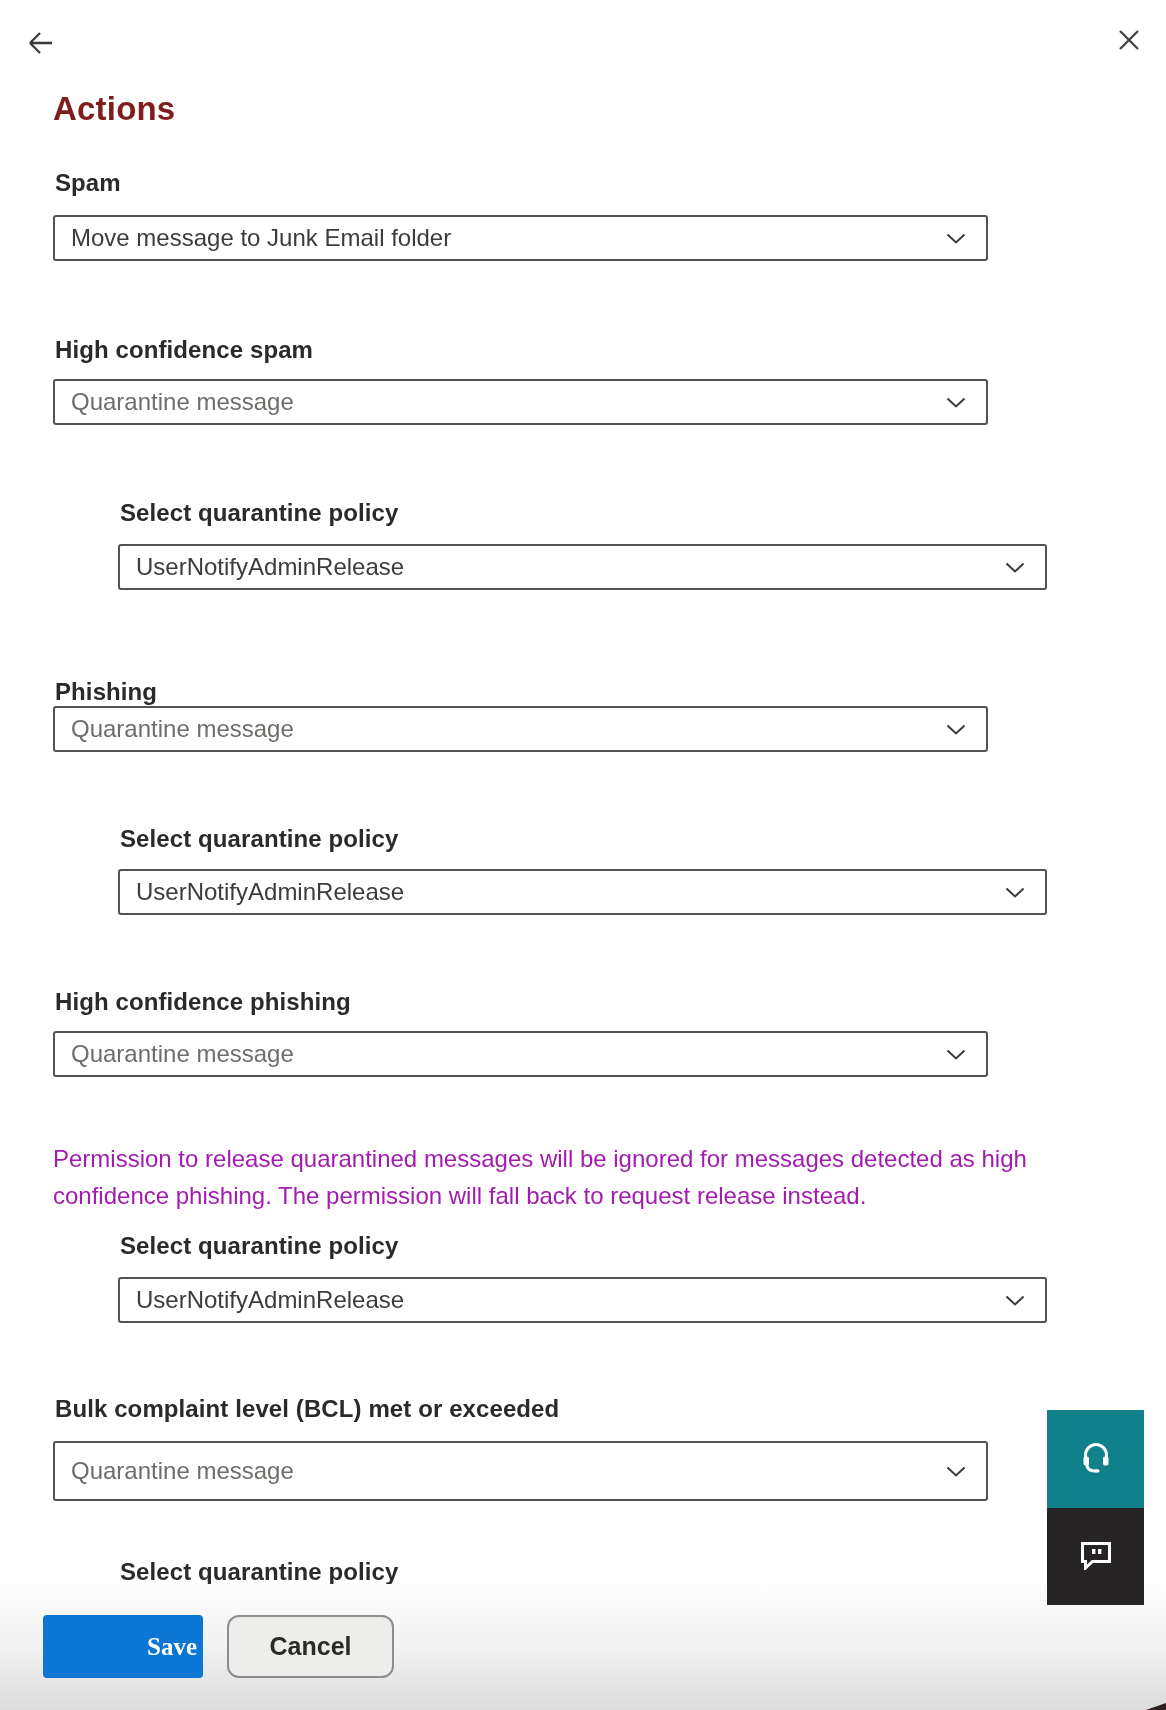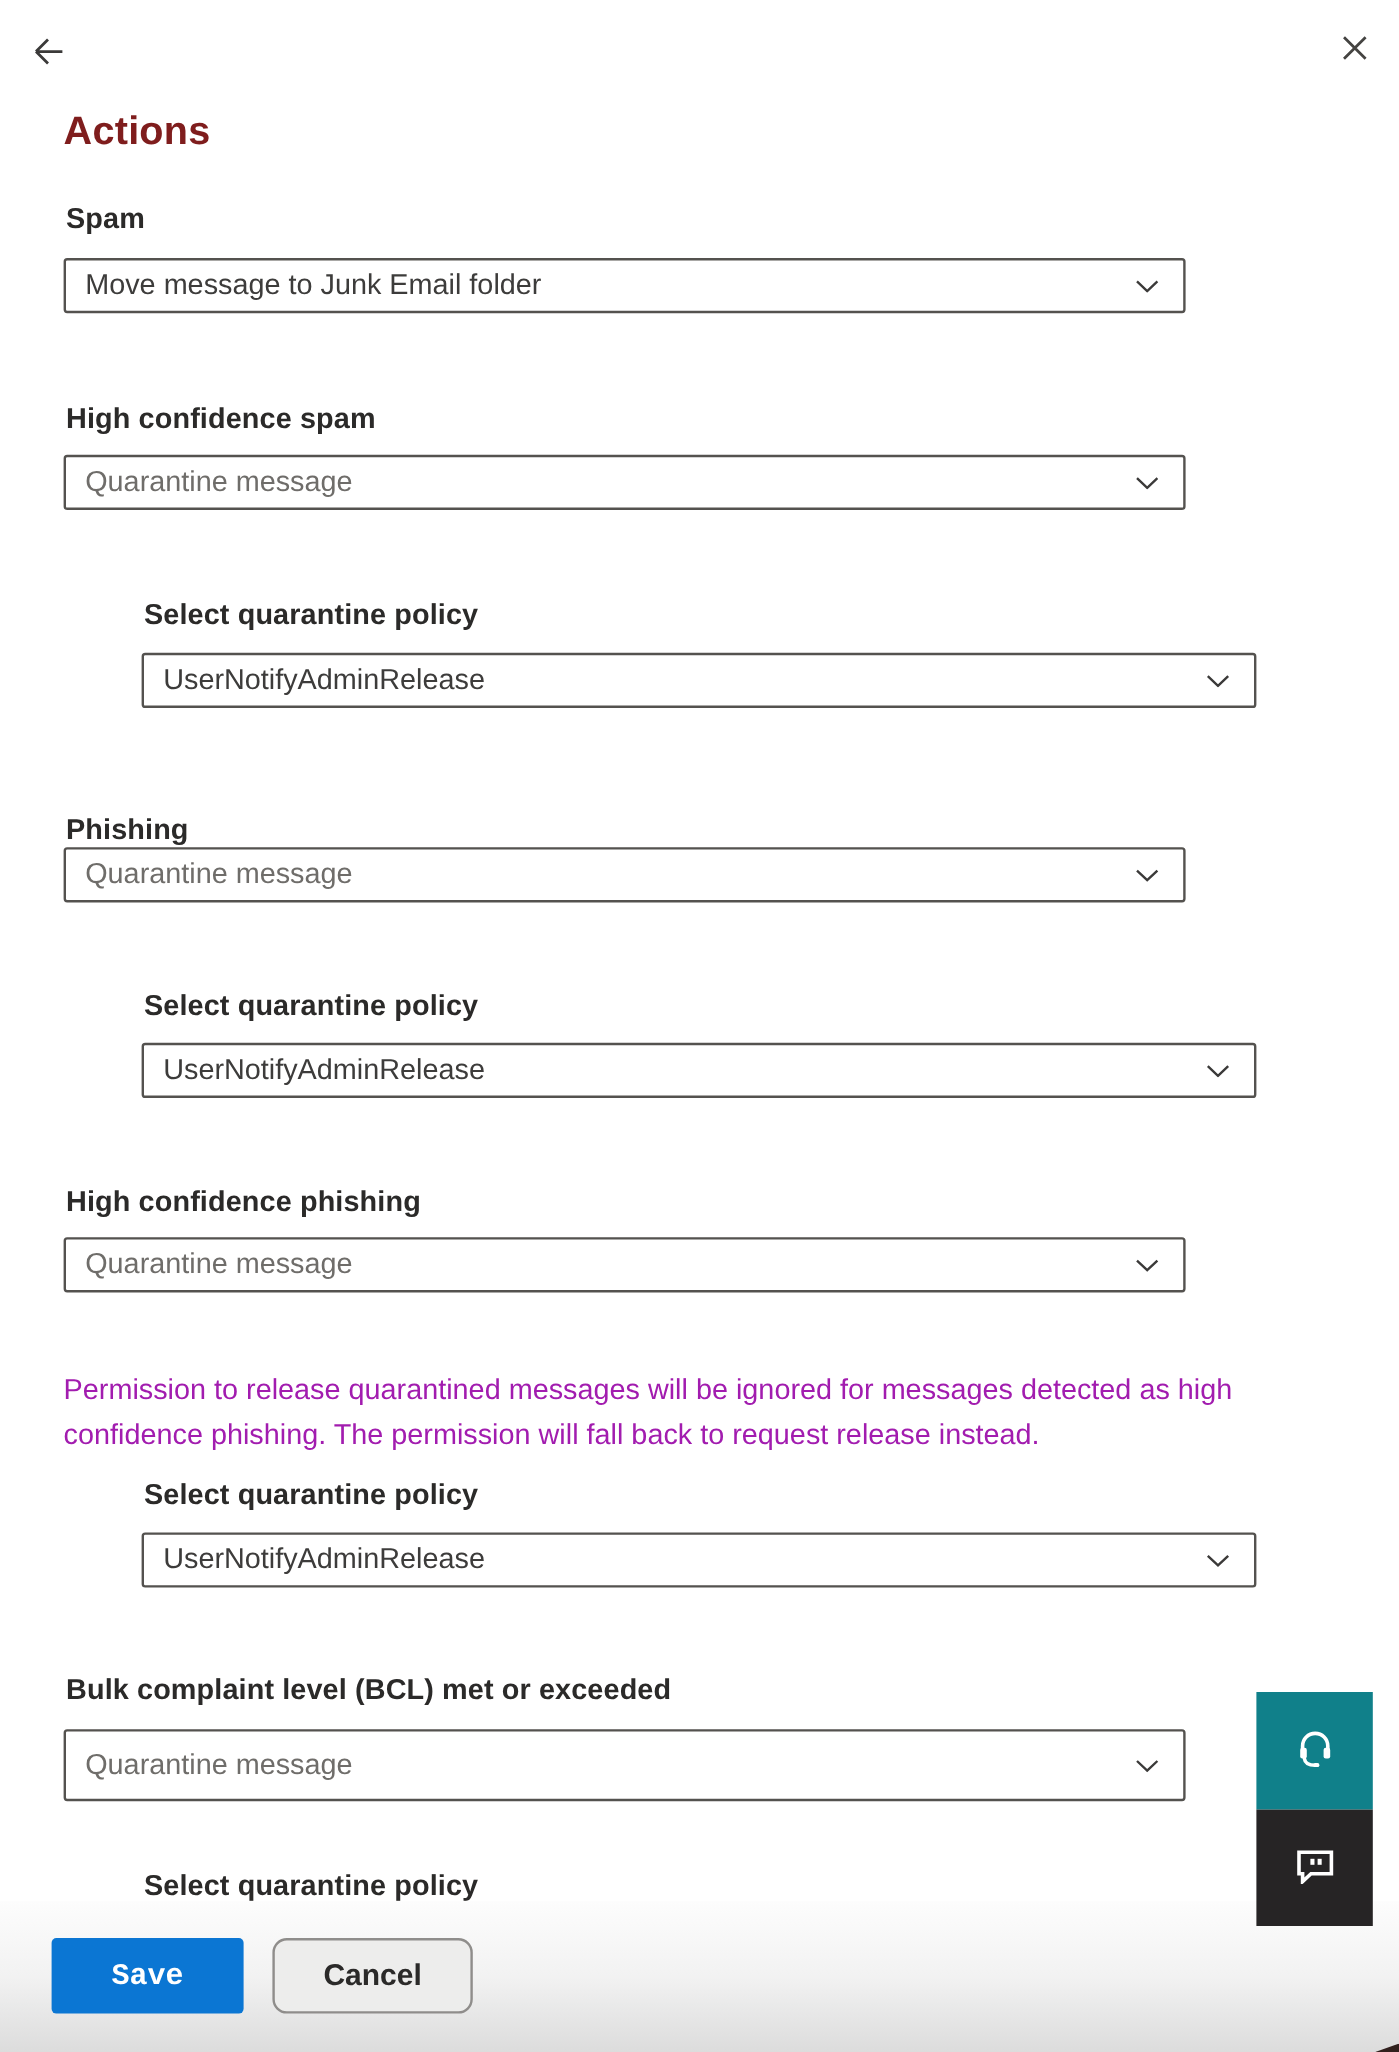--- a/index.html
+++ b/index.html
@@ -27,21 +27,21 @@
   
   #note{left:53px;top:1140px;width:986px;font-size:24px;line-height:37px;color:#a21caf;}
   
   #footer{
     left:0;top:1584px;width:1166px;height:126px;
     background:linear-gradient(180deg,#fdfdfd 0%,#f2f2f2 50%,#dcdcdc 100%);
   }
   #save-btn{
     position:absolute;left:43px;top:31px;width:160px;height:63px;
     background:#0b76d3;border:none;border-radius:4px;
-    color:#ffffff;font-size:25px;font-weight:700;font-family:Liberation Mono, monospace;cursor:pointer;
+    color:#ffffff;font-size:25px;font-weight:700;font-family:Liberation Serif, serif;cursor:pointer;text-align:right;
   }
   #cancel-btn{
     position:absolute;left:227px;top:31px;width:167px;height:63px;
     background:#ededec;border:2px solid #8f8d8b;border-radius:12px;box-sizing:border-box;
     color:#2b2a29;font-size:25px;font-weight:700;font-family:inherit;cursor:pointer;
   }
   
   #help-btn{
     position:absolute;left:1047px;top:1410px;width:97px;height:98px;
     background:#10808a;border:none;cursor:pointer;display:flex;align-items:center;justify-content:center;

